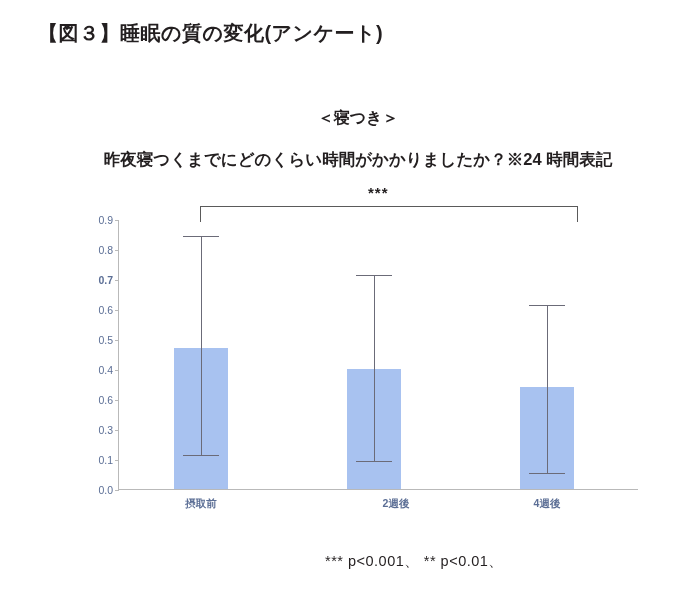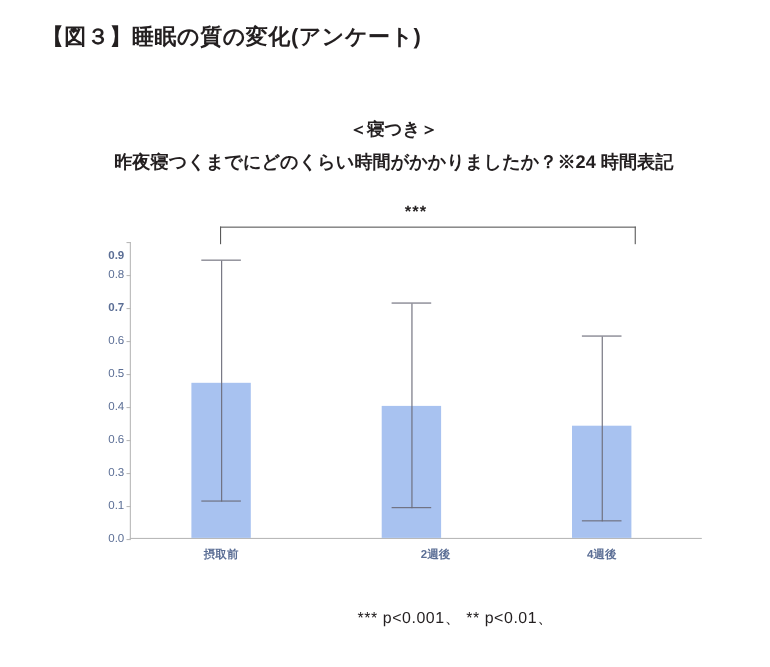--- a/index.html
+++ b/index.html
@@ -31,21 +31,21 @@
     left: 0;
     right: 0;
     top: 108px;
     text-align: center;
     font-size: 16px;
     font-weight: bold;
     padding-left: 16px;
   }
   .chart-heading .line2 {
     display: block;
-    margin-top: 8px;
+    margin-top: 20px;
     font-size: 16.5px;
     letter-spacing: 0px;
     white-space: nowrap;
   }
 
   
   .plot-wrap {
     position: absolute;
     left: 78px;
     top: 180px;
@@ -173,21 +173,21 @@
     <div class="tick-label" style="top:150px;">0.4</div>
     <div class="tick-mark" style="top:120px;"></div>
     <div class="tick-label" style="top:120px;">0.5</div>
     <div class="tick-mark" style="top:90px;"></div>
     <div class="tick-label" style="top:90px;margin-left:24px;">0.6</div>
     <div class="tick-mark" style="top:60px;"></div>
     <div class="tick-label" style="top:60px;font-weight:bold;">0.7</div>
     <div class="tick-mark" style="top:30px;"></div>
     <div class="tick-label" style="top:30px;">0.8</div>
     <div class="tick-mark" style="top:0px;"></div>
-    <div class="tick-label" style="top:12px;font-weight:bold;">0.9</div>
+    <div class="tick-label" style="top:0px;">0.9</div>
 
     <div class="bar" style="left:55px; height:141px;"></div>
     <div class="errbar" style="left:82px; bottom:33px; height:219px;"></div>
     <div class="errcap" style="left:82px; bottom:252px;"></div>
     <div class="errcap" style="left:82px; bottom:33px;"></div>
     <div class="bar-label" style="left:82px;">摂取前</div>
 
     <div class="bar" style="left:228px; height:120px;"></div>
     <div class="errbar" style="left:255px; bottom:27px; height:186px;"></div>
     <div class="errcap" style="left:255px; bottom:213px;"></div>

